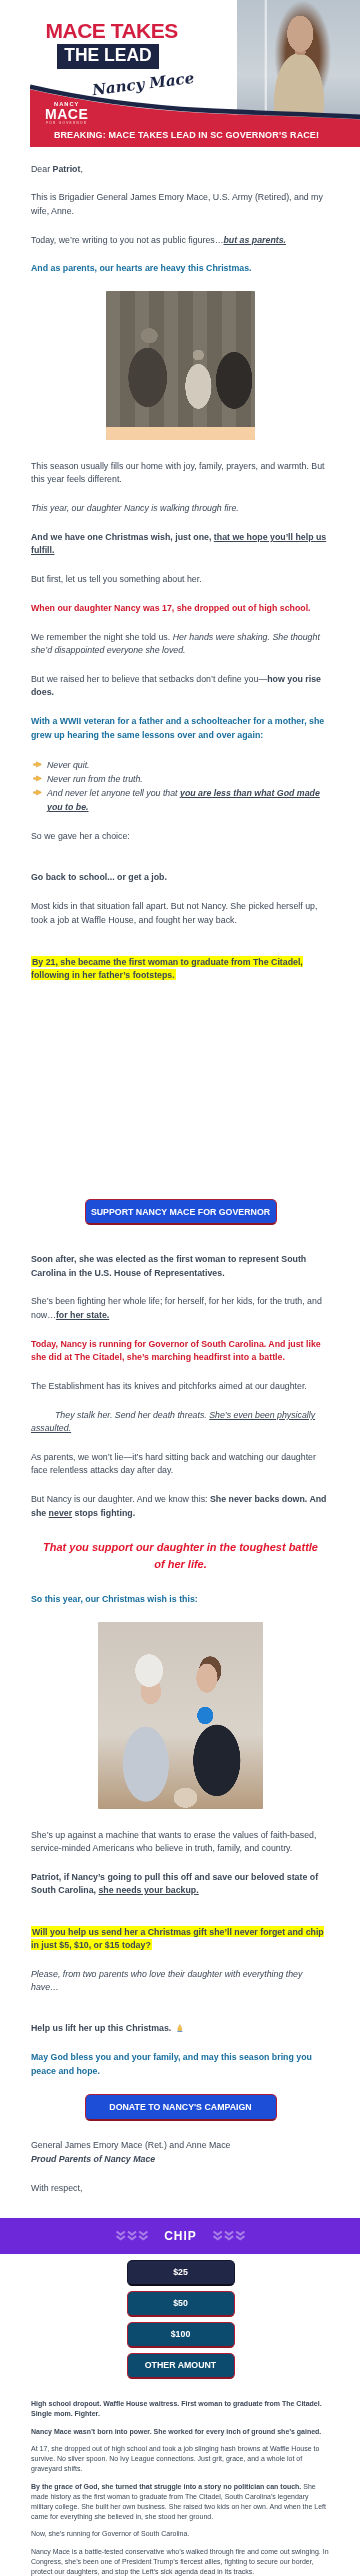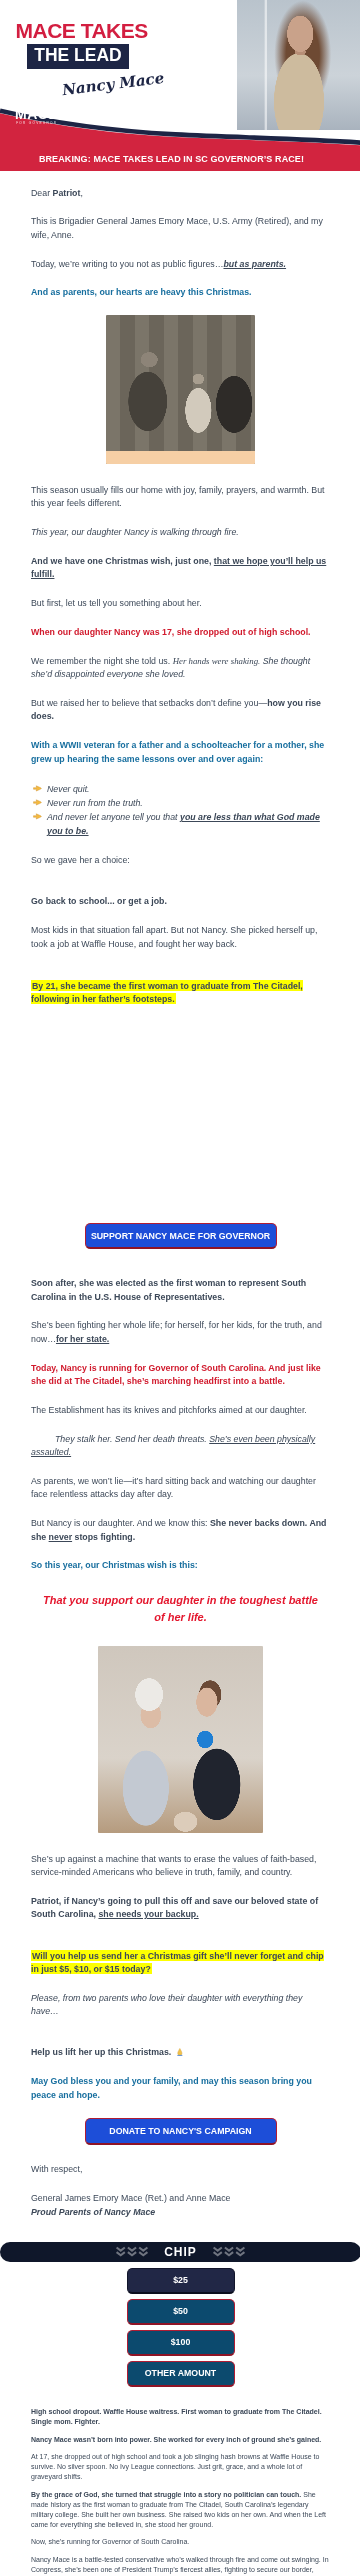--- a/index.html
+++ b/index.html
@@ -1,20 +1,20 @@
 <!DOCTYPE html>
 <html style="font-size:8.2px"><head>
 <meta charset="utf-8">
 <style>
   html,body{margin:0;padding:0;background:#ffffff;}
   body{font-family:"Liberation Sans",sans-serif;}
   .email{width:361px;margin:0 auto;background:#fff;overflow:hidden;}
 
   
-  .hero{position:relative;height:171px;background:#fff;overflow:hidden;}
+  .hero{position:relative;height:147px;background:#fff;overflow:hidden;margin-left:30px;}
   .hero-photo{position:absolute;right:0;top:0;width:124px;height:130px;z-index:1;
     background:
       radial-gradient(21.6px 30px at 51% 26%, #c9a28a 0 60%, transparent 61%),
       radial-gradient(9.3px 5.2px at 51% 40%, #b78f77 0 60%, transparent 61%),
       radial-gradient(40px 77px at 50% 78%, #cdbb9e 0 62%, transparent 63%),
       radial-gradient(49px 93px at 53% 42%, #6e4a33 0 34%, transparent 58%),
       linear-gradient(90deg, transparent 0 22%, rgba(255,255,255,.55) 22.5% 24%, transparent 24.5%),
       linear-gradient(180deg,#b9c3cc,#ccd3d9 58%,#a9b3be);}
   .headline-1{position:absolute;left:15.5px;top:18.5px;font-size:21px;font-weight:900;color:#d31e40;letter-spacing:-0.5px;z-index:2;}
   .headline-2{position:absolute;left:27px;top:44px;background:#1d2545;color:#fff;font-size:17.5px;font-weight:900;padding:1px 7.2px 2.6px;letter-spacing:0;z-index:2;}
@@ -68,21 +68,21 @@
       radial-gradient(19.6px 16.5px at 53% 94%, #dcccba 0 60%, transparent 61%),
       linear-gradient(180deg,#cfc7bd,#dad3ca 60%,#b59b7e);}
   .cta{display:block;width:190px;margin:11.3px auto 14.4px;background:#1d4ed8;border:0.5px solid #b01c33;border-bottom:2.1px solid #8f1426;border-radius:5.2px;color:#fff;text-align:center;font-weight:bold;font-size:8.8px;padding:6.7px 0;text-decoration:none;cursor:pointer;}
   .cta.donate{margin:16.5px auto 18.5px;}
   .flist{margin:0 0 15.5px;}
   .fitem{font-size:8.8px;line-height:1.62;color:#3c4858;display:flex;gap:4.6px;align-items:flex-start;}
   .fitem svg{flex:0 0 auto;margin-top:3.1px;}
   .inline-icon{vertical-align:-1px;margin-left:2.1px;}
 
   
-  .chip-banner{height:20px;background:#0f172a;display:flex;align-items:center;justify-content:center;gap:15.5px;margin-top:4.1px;border-radius:14px;}
+  .chip-banner{height:36px;background:#6d28d9;display:flex;align-items:center;justify-content:center;gap:15.5px;margin-top:4.1px;}
   .chip-label{color:#fff;font-weight:900;font-size:12px;letter-spacing:1px;}
   .chev{opacity:.4;display:block;}
   #amounts{padding:6.2px 0 3.1px;}
   .amt{display:block;width:106px;margin:0 auto 4.6px;text-align:center;color:#fff;font-weight:bold;font-size:8.8px;padding:6.7px 0;border-radius:5.2px;cursor:pointer;}
   .amt.navy{background:#212746;border:0.5px solid #12152b;border-bottom:2.1px solid #0c0e1e;}
   .amt.red{background:#0c4a6e;border:0.5px solid #b01c33;border-bottom:2.1px solid #8f1426;}
 
   
   footer{padding:12.4px 31px 0;}
   .p.small{font-size:7px;line-height:1.45;margin:0 0 7.2px;}
@@ -115,21 +115,21 @@
       <p class="p"><span>Dear </span><span style="font-weight: bold;">Patriot</span><span>,</span></p>
       <p class="p"><span>This is Brigadier General James Emory Mace, U.S. Army (Retired), and my wife, Anne.</span></p>
       <p class="p"><span>Today, we’re writing to you not as public figures…</span><span style="font-weight: bold; font-style: italic; text-decoration: underline;">but as parents.</span></p>
       <p class="p blue"><span>And as parents, our hearts are heavy this Christmas.</span></p>
       <div class="photo p1"></div>
       <p class="p"><span>This season usually fills our home with joy, family, prayers, and warmth. But this year feels different.</span></p>
       <p class="p"><span style="font-style: italic;">This year, our daughter Nancy is walking through fire.</span></p>
       <p class="p"><span style="font-weight: bold;">And we have one Christmas wish, just one, </span><span style="font-weight: bold; text-decoration: underline;">that we hope you’ll help us fulfill.</span></p>
       <p class="p"><span>But first, let us tell you something about her.</span></p>
       <p class="p redtext"><span>When our daughter Nancy was 17, she dropped out of high school.</span></p>
-      <p class="p"><span>We remember the night she told us. </span><span style="font-style: italic; font-family: Liberation Serif, serif;">Her hands were shaking.</span><span> </span><span style="font-style: italic;">She thought she’d disappointed everyone she loved.</span></p>
+      <p class="p"><span>We remember the night she told us. </span><span style="font-style: italic;">Her hands were shaking.</span><span> </span><span style="font-style: italic;">She thought she’d disappointed everyone she loved.</span></p>
       <p class="p"><span>But we raised her to believe that setbacks don’t define you—</span><span style="font-weight: bold;">how you rise does.</span></p>
       <p class="p blue"><span>With a WWII veteran for a father and a schoolteacher for a mother, she grew up hearing the same lessons over and over again:</span></p>
       <div class="flist">
         <div class="fitem">
           <svg width="9.3" height="7.2" viewBox="0 0 18 14" xmlns="http://www.w3.org/2000/svg" class="inline-icon">
     <path d="M1 5.2 h6.2 L6 1.6 q4.4 1.4 9.6 4.2 q1.4 .8 0 1.7 Q10.4 10.4 6 11.8 L7.2 8.4 H1 z" fill="#f6bb40" stroke="#c98a1f" stroke-width="0.8"></path>
   </svg>
           <span><span style="font-style: italic;">Never quit.</span></span>
         </div>
         <div class="fitem">
@@ -151,35 +151,35 @@
       <p class="p bold"><span class="hl">By 21, she became the first woman to graduate from The Citadel, following in her father’s footsteps.</span></p>
       <div class="photo p2"></div>
       <a class="cta">SUPPORT NANCY MACE FOR GOVERNOR</a>
       <p class="p bold"><span>Soon after, she was elected as the first woman to represent South Carolina in the U.S. House of Representatives.</span></p>
       <p class="p"><span>She’s been fighting her whole life; for herself, for her kids, for the truth, and now…</span><span style="font-weight: bold; text-decoration: underline;">for her state.</span></p>
       <p class="p redtext"><span>Today, Nancy is running for Governor of South Carolina. And just like she did at The Citadel, she’s marching headfirst into a battle.</span></p>
       <p class="p"><span>The Establishment has its knives and pitchforks aimed at our daughter.</span></p>
       <p class="p"><span style="font-style: italic; margin-left: 24px;">They stalk her. Send her death threats. </span><span style="font-style: italic; text-decoration: underline;">She’s even been physically assaulted.</span></p>
       <p class="p"><span>As parents, we won’t lie—it’s hard sitting back and watching our daughter face relentless attacks day after day.</span></p>
       <p class="p"><span>But Nancy is our daughter. And we know this: </span><span style="font-weight: bold;">She never backs down. And she </span><span style="font-weight: bold; text-decoration: underline;">never</span><span style="font-weight: bold;"> stops fighting.</span></p>
+      <p class="p centerwish"><span>That you support our daughter in the toughest battle of her life.</span></p>
       <p class="p blue"><span>So this year, our Christmas wish is this:</span></p>
-      <p class="p centerwish"><span>That you support our daughter in the toughest battle of her life.</span></p>
       <div class="photo p3"></div>
       <p class="p"><span>She’s up against a machine that wants to erase the values of faith-based, service-minded Americans who believe in truth, family, and country.</span></p>
       <p class="p"><span style="font-weight: bold;">Patriot, if Nancy’s going to pull this off and save our beloved state of South Carolina, </span><span style="font-weight: bold; text-decoration: underline;">she needs your backup.</span></p>
       <p class="p bold"><span class="hl">Will you help us send her a Christmas gift she’ll never forget and chip in just $5, $10, or $15 today?</span></p>
       <p class="p"><span style="font-style: italic;">Please, from two parents who love their daughter with everything they have…</span></p>
       <p class="p bold"><span>Help us lift her up this Christmas. </span><svg width="7.7" height="8.8" viewBox="0 0 15 17" xmlns="http://www.w3.org/2000/svg" class="inline-icon">
     <path d="M7.5 0.8 C5.4 4.6 3.4 7.6 3.4 10.6 q0 3 4.1 4.4 q4.1-1.4 4.1-4.4 C11.6 7.6 9.6 4.6 7.5 0.8 z" fill="#f2c149" stroke="#cf9a2c" stroke-width="0.8"></path>
     <path d="M2.6 13.4 h9.8 v2.6 h-9.8 z" fill="#5b8ed6" opacity="0.9"></path>
   </svg></p>
       <p class="p blue"><span>May God bless you and your family, and may this season bring you peace and hope.</span></p>
       <a class="cta donate">DONATE TO NANCY'S CAMPAIGN</a>
+      <p class="p"><span>General James Emory Mace (Ret.) and Anne Mace</span><br><span style="font-weight: bold; font-style: italic;">Proud Parents of Nancy Mace</span></p>
       <p class="p"><span>With respect,</span></p>
-      <p class="p"><span>General James Emory Mace (Ret.) and Anne Mace</span><br><span style="font-weight: bold; font-style: italic;">Proud Parents of Nancy Mace</span></p>
     </main>
 
   <section class="chip-banner">
     <svg class="chev" width="34" height="11.3" viewBox="0 0 66 22" xmlns="http://www.w3.org/2000/svg">
       <g fill="none" stroke="#ffffff" stroke-width="4">
         <path d="M3 3 l8 6 8-6"></path>
           <path d="M3 12 l8 6 8-6"></path>
         <path d="M25 3 l8 6 8-6"></path>
           <path d="M25 12 l8 6 8-6"></path>
         <path d="M47 3 l8 6 8-6"></path>

